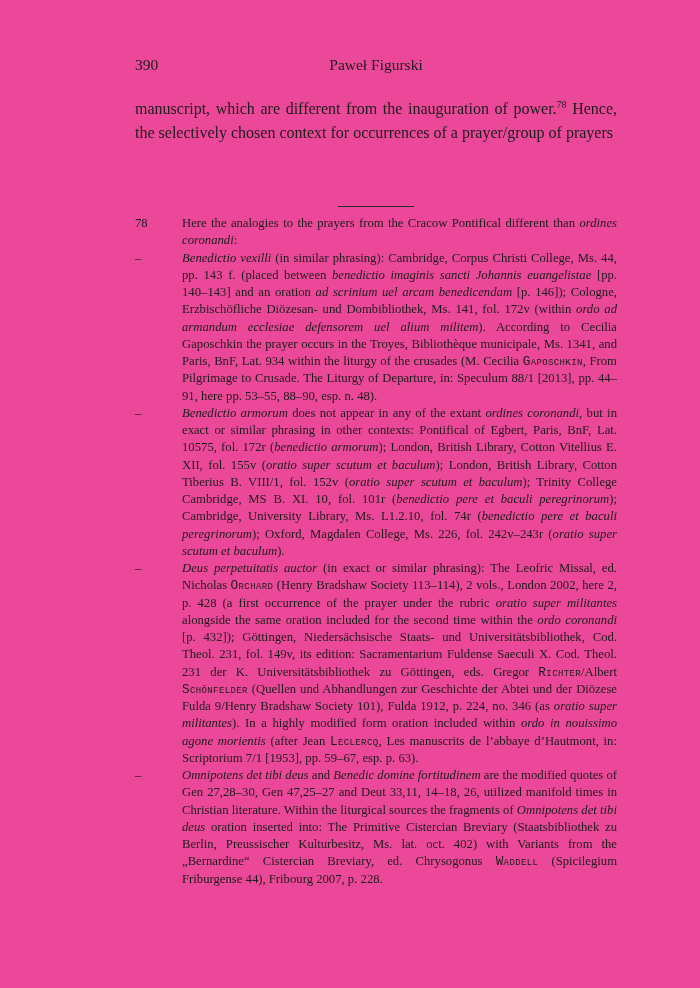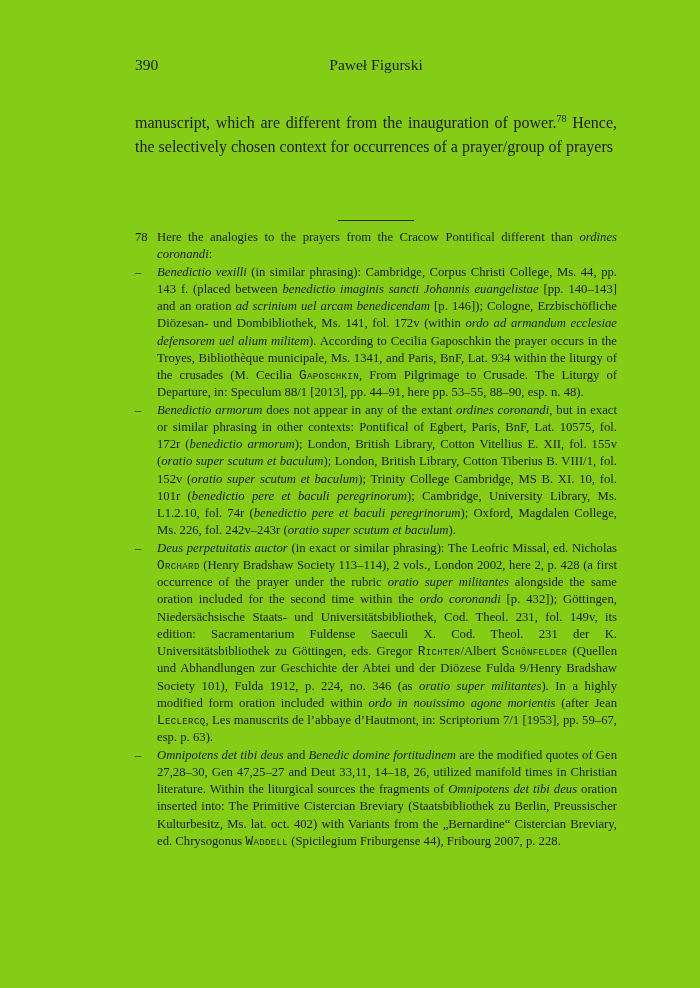--- a/index.html
+++ b/index.html
@@ -1,39 +1,39 @@
 <!DOCTYPE html>
 <html lang="en"><head>
 <meta charset="utf-8">
 <style>
   html, body { margin: 0; padding: 0; background: #e8e8e8; }
   .page {
     position: relative;
     width: 700px;
     height: 988px;
-    background: #84cc16;
+    background: #ec4899;
     color: #1c1c1c;
     font-family: "Liberation Serif", "DejaVu Serif", serif;
     box-sizing: border-box;
     padding: 55px 83px 0 135px;
     overflow: hidden;
   }
   .running-header {
     position: relative;
     height: 20px;
     font-size: 15.5px;
     line-height: 20px;
   }
   .page-number { position: absolute; left: 0; top: 0; }
   .author-name {
     position: absolute; left: 0; right: 0; top: 0;
     text-align: center;
   }
   .body-paragraph {
-    margin-top: 36px;
+    margin-top: 22px;
     font-size: 16px;
     line-height: 24px;
     text-align: justify;
     hyphens: auto;
   }
   .sup { vertical-align: super; font-size: 0.62em; line-height: 0; }
   .it { font-style: italic; }
   .sc { font-variant: small-caps; letter-spacing: 0.03em; font-family: Liberation Mono, monospace; }
   .footnote-rule {
     margin-top: 61px;
@@ -44,21 +44,21 @@
   .footnote {
     margin-top: 6px;
     font-size: 12.7px;
     line-height: 17.25px;
   }
   .fn-row {
     display: grid;
     grid-template-columns: 22px 1fr;
   }
   .fn-marker { text-align: left; }
-  .fn-text { text-align: justify; hyphens: auto; }
+  .fn-text { text-align: justify; hyphens: auto; margin-left: 25px; }
 </style>
 </head>
 <body>
 
 <div class="page">
 
   <div class="running-header">
     <span class="page-number">390</span>
     <span class="author-name">Paweł Figurski</span>
   </div>

